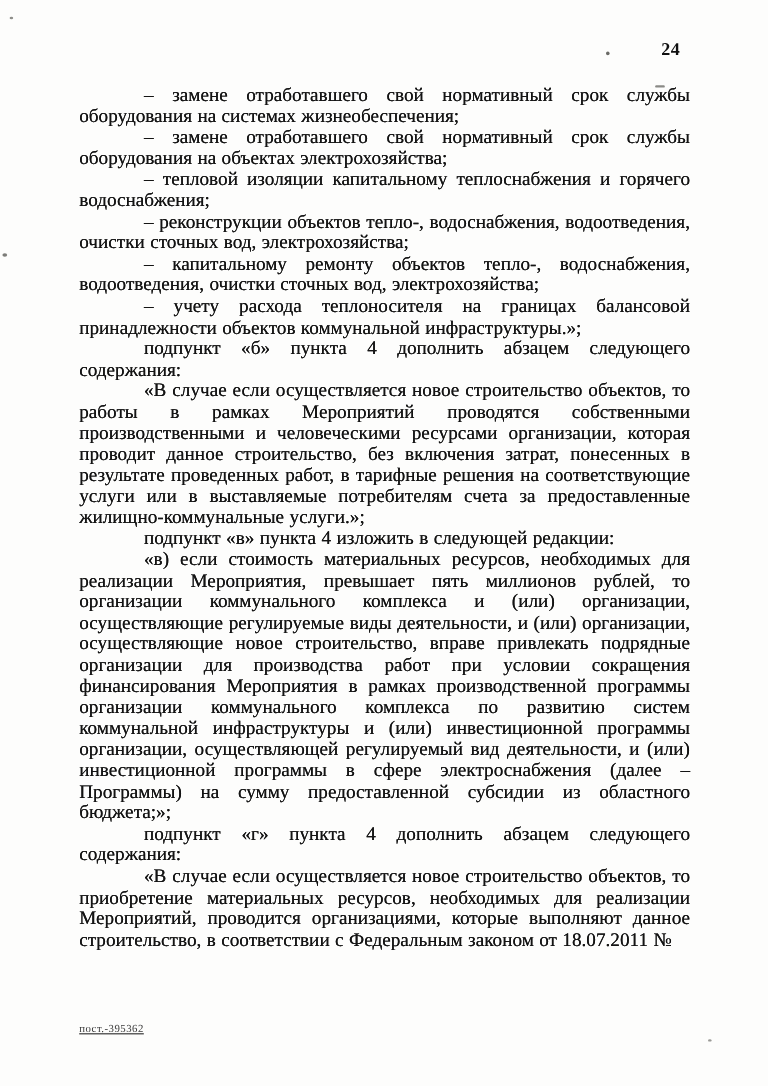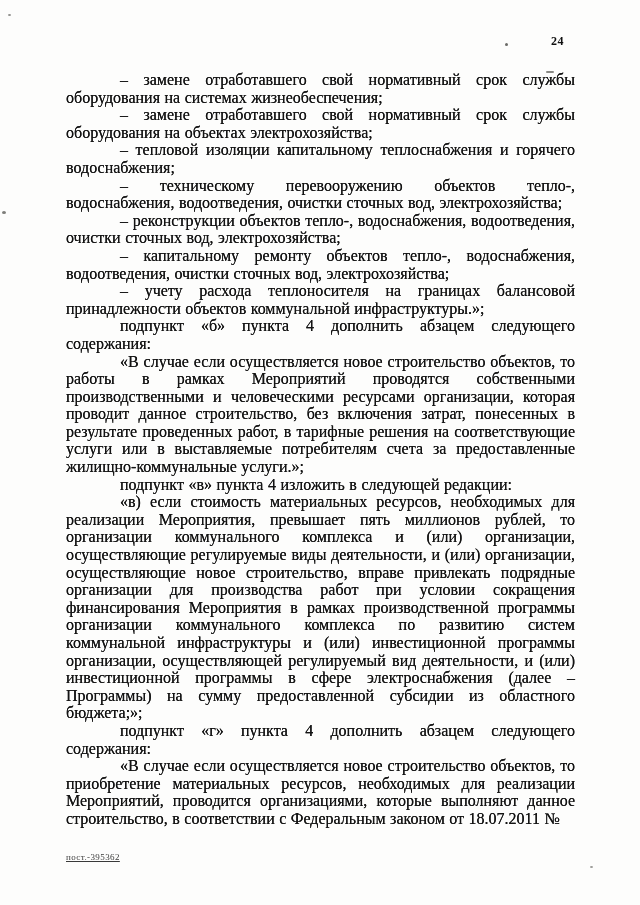--- a/index.html
+++ b/index.html
@@ -14,21 +14,21 @@
     margin: 0 auto;
     background: #fdfdfc;
     overflow: hidden;
     font-family: "Liberation Serif", serif;
     color: #141414;
   }
   .page-number {
     position: absolute;
     top: 34px;
     left: 551px;
-    font-size: 12px;
+    font-size: 15px;
     font-weight: bold;
     letter-spacing: 0.5px;
     color: #101010;
   }
   .content {
     position: absolute;
     left: 66px;
     top: 71px;
     width: 509px;
   }
@@ -73,21 +73,20 @@
   <div class="speck speck-a"></div>
   <div class="speck speck-b"></div>
   <div class="speck speck-c"></div>
   <div class="speck speck-d"></div>
   <div class="speck speck-e"></div>
 
   <div class="content">
     <p>– замене отработавшего свой нормативный срок службы оборудования на системах жизнеобеспечения;</p>
     <p>– замене отработавшего свой нормативный срок службы оборудования на объектах электрохозяйства;</p>
     <p>– тепловой изоляции капитальному теплоснабжения и горячего водоснабжения;</p>
-    <p>– техническому перевооружению объектов тепло-, водоснабжения, водоотведения, очистки сточных вод, электрохозяйства;</p>
     <p>– реконструкции объектов тепло-, водоснабжения, водоотведения, очистки сточных вод, электрохозяйства;</p>
     <p>– капитальному ремонту объектов тепло-, водоснабжения, водоотведения, очистки сточных вод, электрохозяйства;</p>
     <p>– учету расхода теплоносителя на границах балансовой принадлежности объектов коммунальной инфраструктуры.»;</p>
     <p>подпункт «б» пункта 4 дополнить абзацем следующего содержания:</p>
     <p>«В случае если осуществляется новое строительство объектов, то работы в рамках Мероприятий проводятся собственными производственными и человеческими ресурсами организации, которая проводит данное строительство, без включения затрат, понесенных в результате проведенных работ, в тарифные решения на соответствующие услуги или в выставляемые потребителям счета за предоставленные жилищно-коммунальные услуги.»;</p>
     <p>подпункт «в» пункта 4 изложить в следующей редакции:</p>
     <p>«в) если стоимость материальных ресурсов, необходимых для реализации Мероприятия, превышает пять миллионов рублей, то организации коммунального комплекса и (или) организации, осуществляющие регулируемые виды деятельности, и (или) организации, осуществляющие новое строительство, вправе привлекать подрядные организации для производства работ при условии сокращения финансирования Мероприятия в рамках производственной программы организации коммунального комплекса по развитию систем коммунальной инфраструктуры и (или) инвестиционной программы организации, осуществляющей регулируемый вид деятельности, и (или) инвестиционной программы в сфере электроснабжения (далее – Программы) на сумму предоставленной субсидии из областного бюджета;»;</p>
     <p>подпункт «г» пункта 4 дополнить абзацем следующего содержания:</p>
     <p>«В случае если осуществляется новое строительство объектов, то приобретение материальных ресурсов, необходимых для реализации Мероприятий, проводится организациями, которые выполняют данное строительство, в соответствии с Федеральным законом от 18.07.2011 №</p>
   </div>

